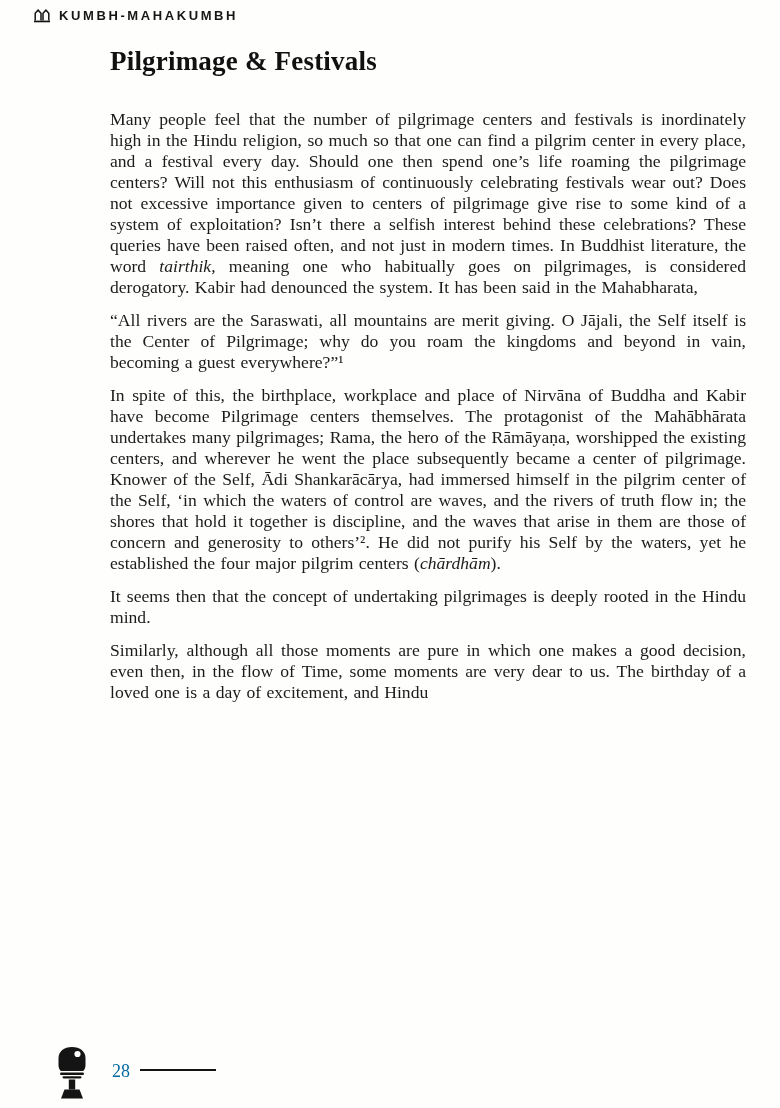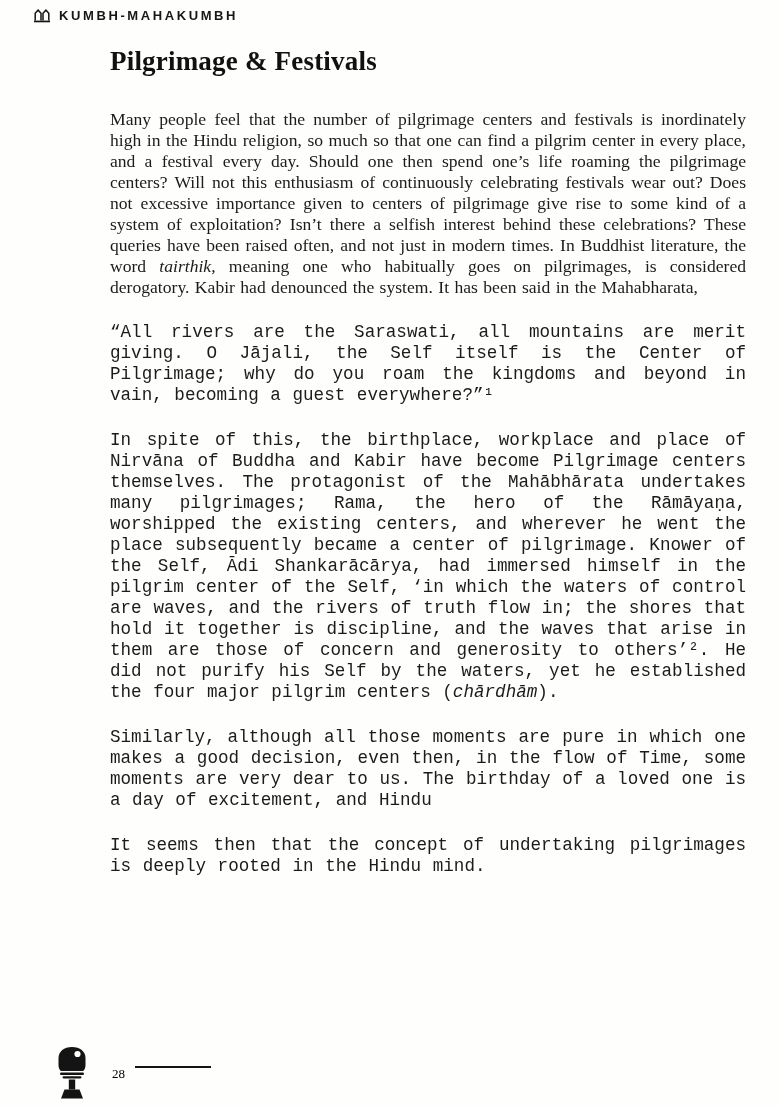--- a/index.html
+++ b/index.html
@@ -52,39 +52,39 @@
   .paras { margin-top: 32px; }
   p.para {
     margin: 0;
     padding: 0;
     text-align: justify;
     font-size: 17.6px;
     line-height: 21px;
     color: #1b1b1b;
     word-spacing: 1px;
   }
-  p.para + p.para { margin-top: 24px; font-family: Liberation Mono, monospace; }
+  p.para + p.para { margin-top: 12px; }
   p.para.attach { margin-top: 0; }
   p.para em { font-style: italic; }
 
   
   .footer-logo {
     position: absolute;
     left: 52px;
     bottom: 4px;
   }
   .page-number-block {
     position: absolute;
     left: 112px;
     bottom: 26px;
     display: flex;
-    align-items: flex-start;
+    align-items: center;
     gap: 10px;
-    font-size: 13px;
-    color: #000000;
+    font-size: 18px;
+    color: #0369a1;
   }
   .page-number-block .rule {
     display: inline-block;
     width: 76px;
     height: 2px;
     background: #141414;
     margin-bottom: 3px;
   }
 </style>
 </head>
@@ -102,22 +102,22 @@
     </span>
     <span>KUMBH-MAHAKUMBH</span>
   </div>
 
   <div class="content">
     <h1 class="chapter-title">Pilgrimage &amp; Festivals</h1>
     <div class="paras">
         <p class="para"><span>Many people feel that the number of pilgrimage centers and festivals is inordinately high in the Hindu religion, so much so that one can find a pilgrim center in every place, and a festival every day. Should one then spend one’s life roaming the pilgrimage centers? Will not this enthusiasm of continuously celebrating festivals wear out? Does not excessive importance given to centers of pilgrimage give rise to some kind of a system of exploitation? Isn’t there a selfish interest behind these celebrations?  These queries have been raised often, and not just in modern times. In Buddhist literature, the word </span><em>tairthik</em><span>, meaning one who habitually goes on pilgrimages, is considered derogatory. Kabir had denounced the system. It has been said in the Mahabharata,</span></p>
         <p class="para attach"><span>“All rivers are the Saraswati, all mountains are merit giving. O Jājali, the Self itself is the Center of Pilgrimage; why do you roam the kingdoms and beyond in vain, becoming a guest everywhere?”¹</span></p>
         <p class="para"><span>In spite of this, the birthplace, workplace and place of Nirvāna of Buddha and Kabir have become Pilgrimage centers themselves. The protagonist of the Mahābhārata undertakes many pilgrimages; Rama, the hero of the Rāmāyaṇa, worshipped the existing centers, and wherever he went the place subsequently became a center of pilgrimage. Knower of the Self, Ādi Shankarācārya, had immersed himself in the pilgrim center of the Self, ‘in which the waters of control are waves, and the rivers of truth flow in; the shores that hold it together is discipline, and the waves that arise in them are those of concern and generosity to others’². He did not purify his Self by the waters, yet he established the four major pilgrim centers (</span><em>chārdhām</em><span>).</span></p>
+        <p class="para"><span>It seems then that the concept of undertaking pilgrimages is deeply rooted in the Hindu mind.</span></p>
         <p class="para"><span>Similarly, although all those moments are pure in which one makes a good decision, even then, in the flow of Time, some moments are very dear to us. The birthday of a loved one is a day of excitement, and Hindu</span></p>
-        <p class="para"><span>It seems then that the concept of undertaking pilgrimages is deeply rooted in the Hindu mind.</span></p>
       </div>
   </div>
 
   <div class="footer-logo">
     <svg width="40" height="54" viewBox="0 0 40 54" aria-hidden="true">
       <path d="M20 1c-8 0-13.5 4.6-13.5 11v7.5c0 2.2.9 4.1 2.4 5.6h22.2c1.5-1.5 2.4-3.4 2.4-5.6V12C33.5 5.6 28 1 20 1z" fill="#141414"></path>
       <circle cx="25.5" cy="8" r="3.1" fill="#ffffff"></circle>
       <rect x="8" y="26.5" width="24" height="2.4" rx="1.2" fill="#141414"></rect>
       <rect x="10.5" y="30.2" width="19" height="2.2" rx="1.1" fill="#141414"></rect>
       <rect x="16.8" y="33.5" width="6.4" height="10" fill="#141414"></rect>

